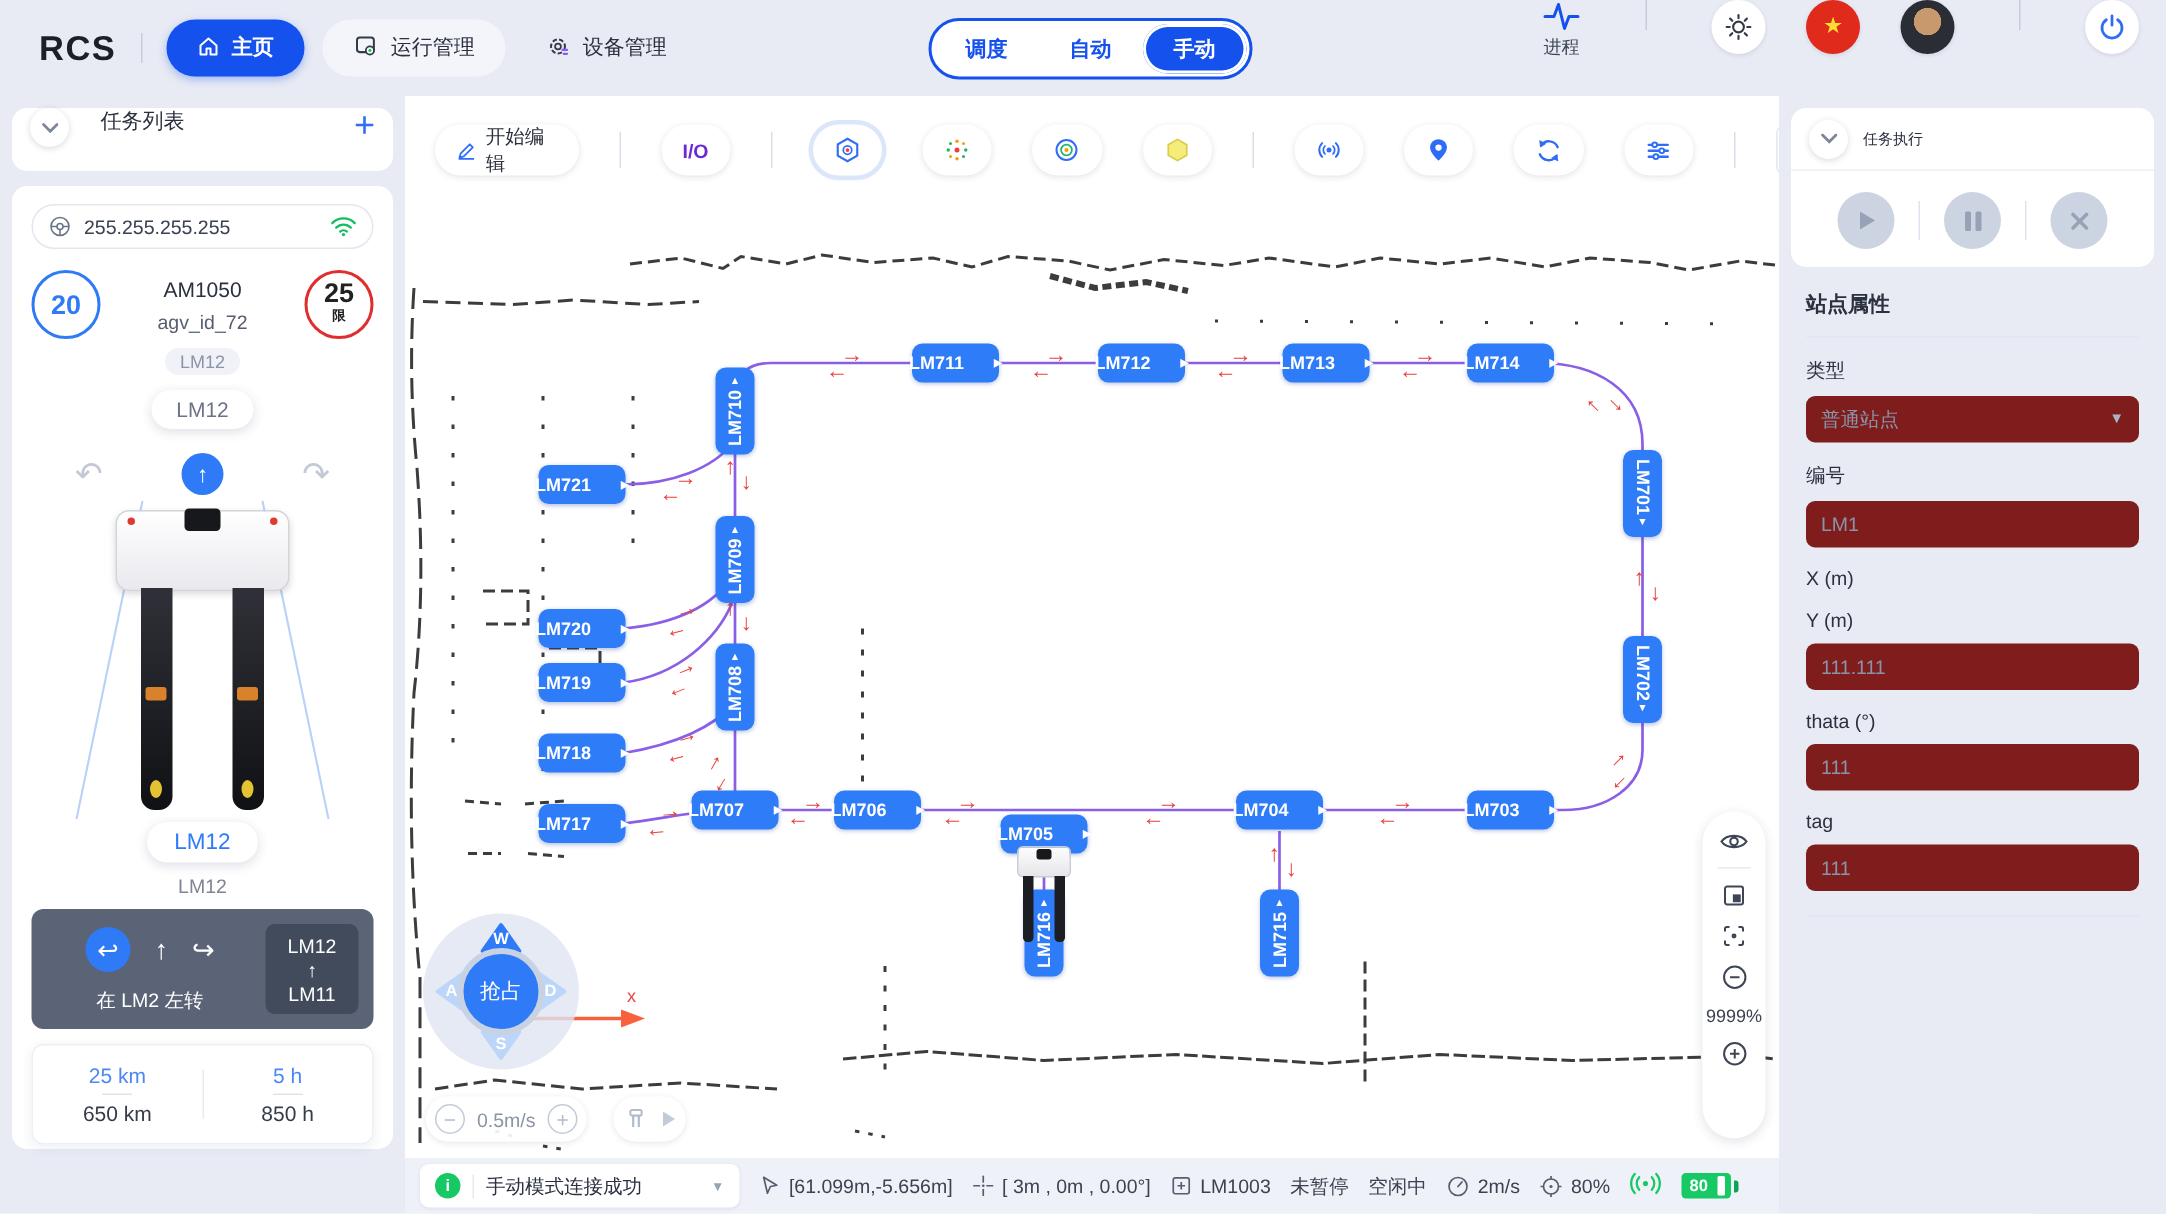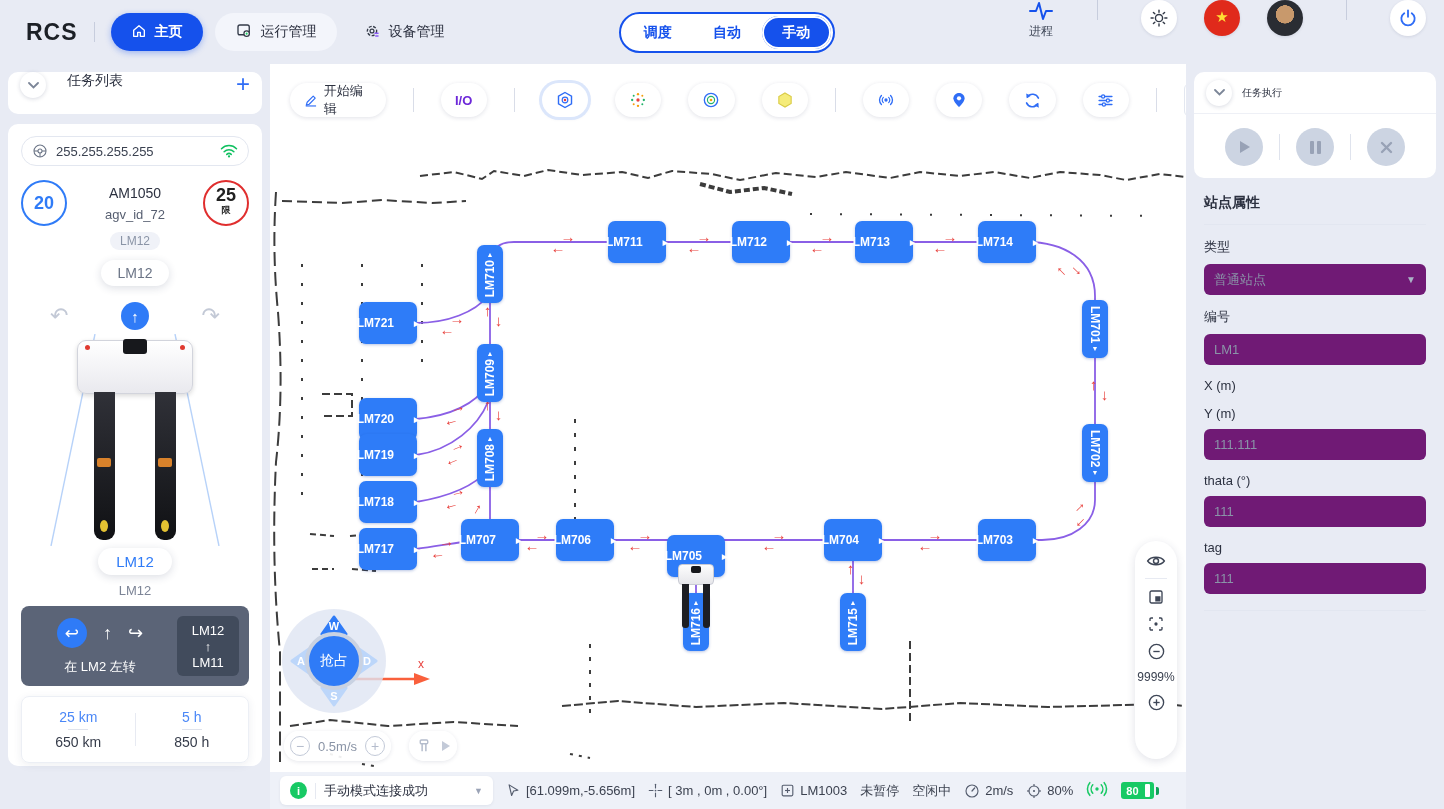--- a/index.html
+++ b/index.html
@@ -83,21 +83,21 @@
   .tb-sep{width:1px;height:24px;background:#d9dde8}
   .tbtn{height:34px;background:#fff;border-radius:17px;box-shadow:0 1px 4px rgba(40,50,90,.14);display:flex;align-items:center;justify-content:center;gap:6px;cursor:pointer;font-size:13px;color:#2c3140}
   .tbtn.txt{padding:0 14px}
   .tbtn.ico{width:50px}
   .tbtn.sel{box-shadow:0 0 0 3px #dbe6fb,0 1px 4px rgba(40,50,90,.14)}
   .io{color:#6d28d9;font-weight:700}
   .search{height:34px;width:170px;background:#fff;border:1px solid #e3e7f0;border-radius:6px;display:flex;align-items:center;padding:0 10px;gap:8px}
   .search input{flex:1;border:none;outline:none;font-size:13px;color:#3a4150;font-family:inherit;background:transparent}
   .search input::placeholder{color:#b7bfd0}
   .st{position:absolute;background:#2e7cf8;color:#fff;border-radius:7px;display:flex;align-items:center;justify-content:center;font-size:12px;font-weight:700;box-shadow:0 1px 3px rgba(20,60,160,.3);transform:translate(-50%,-50%);z-index:6;cursor:pointer}
-  .st.h{width:58px;height:42px;gap:20px}
+  .st.h{width:58px;height:26px;gap:20px}
   .st.v{width:26px;height:58px;flex-direction:column;gap:2px}
   .st .tri{font-size:7px;line-height:1}
   .st.v .txt{writing-mode:vertical-rl}
   .st.v.up .txt{transform:rotate(180deg)}
   .ap{position:absolute;display:flex;flex-direction:column;color:#e8423e;font-size:15px;font-weight:700;line-height:11px;z-index:5}
   .ap span:first-child{transform:translateX(5px)}
   .ap span:last-child{transform:translateX(-5px)}
   .agvmini{position:absolute;left:426px;top:500px;transform:translateX(-50%);z-index:8}
   .agvmini .mb{position:relative;width:36px;height:21px;background:linear-gradient(#fdfdfd,#e6e6ea);border:1px solid #c9cbd4;border-radius:4px}
   .agvmini .mb i{position:absolute;left:50%;top:1px;transform:translateX(-50%);width:10px;height:7px;background:#17181c;border-radius:2px}
@@ -139,21 +139,21 @@
   .exec .hd .t{font-size:10px;color:#2c3140}
   .exec .btns{display:flex;align-items:center;justify-content:center;gap:16px;padding-top:14px}
   .ebtn{width:38px;height:38px;border-radius:50%;background:#ccd4e2;display:flex;align-items:center;justify-content:center;color:#98a2b6;font-size:15px;cursor:pointer}
   .ebtn .pause{display:flex;gap:3px}
   .ebtn .pause i{width:4px;height:13px;background:#98a2b6;border-radius:1px}
   .ebsep{width:1px;height:26px;background:#dfe3ed}
   .props{padding:16px 10px 0 10px}
   .props .ptitle{font-size:14px;font-weight:700;color:#2c3140;padding-bottom:12px;border-bottom:1px solid #e2e6f0}
   .field{margin-top:13px}
   .field .lbl{font-size:13px;color:#2c3140;margin-bottom:8px}
-  .ctl{height:31px;background:#701a75;border-radius:6px;display:flex;align-items:center;padding:0 10px;font-size:13px;color:#8a94a8}
+  .ctl{height:31px;background:#7f1d1d;border-radius:6px;display:flex;align-items:center;padding:0 10px;font-size:13px;color:#8a94a8}
   .ctl input{border:none;background:transparent;outline:none;font-size:13px;color:#8a94a8;width:100%;font-family:inherit}
   .ctl.select{justify-content:space-between;cursor:pointer}
   .ctl.plain{background:transparent;padding:0 10px}
   .ctl .caret{color:#aab3c6;font-size:10px}
   .props .endline{margin-top:16px;height:1px;background:#e2e6f0}
 </style>
 </head>
 <body>
 
 <div id="app">

